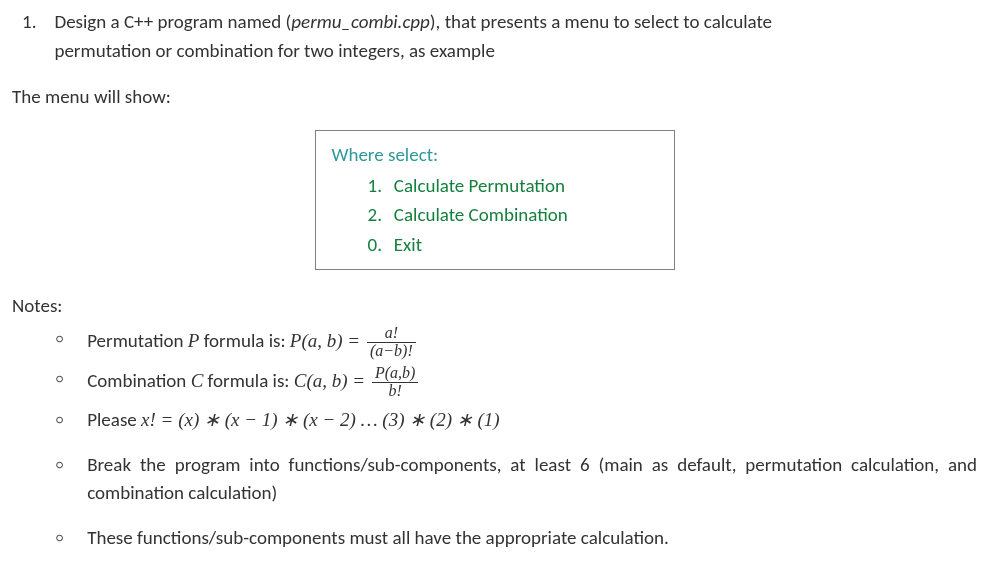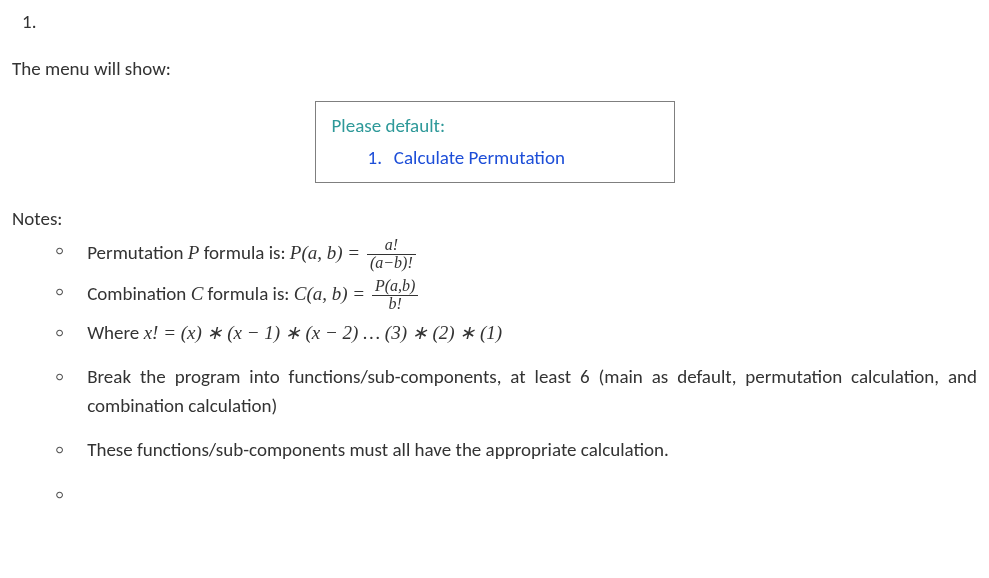--- a/index.html
+++ b/index.html
@@ -33,21 +33,21 @@
       width: 360px;
       margin: 0 auto 22px auto;
       padding: 10px 16px 10px 16px;
     }
     .menu-header {
       color: #2e9999;
       font-weight: 500;
       margin-bottom: 2px;
     }
     .menu-item {
-      color: #1d4ed8;
+      color: #15803d;
       padding-left: 36px;
       line-height: 1.55;
     }
     .menu-item-num {
       display: inline-block;
       width: 22px;
     }
     .notes-header {
       margin-bottom: 4px;
     }
@@ -91,29 +91,41 @@
     .formula {
       font-family: 'Cambria Math', 'Times New Roman', serif;
       margin-top: 8px;
     }
   </style>
 </head>
 <body>
 
 <div class="question-line">
   <div class="question-num">1.</div>
+  <div class="question-text">
+    <span>Design a C++ program named (</span><span class="italic">permu_combi.cpp</span><span>), that presents a menu to select to calculate</span><br>
+    <span>permutation or combination for two integers, as example</span>
+  </div>
 </div>
 
 <div class="menu-intro">The menu will show:</div>
 
 <div class="menu-box">
-  <div class="menu-header">Please default:</div>
+  <div class="menu-header">Where select:</div>
   <div class="menu-item">
     <span class="menu-item-num">1.</span>
     <span>Calculate Permutation</span>
+  </div>
+  <div class="menu-item">
+    <span class="menu-item-num">2.</span>
+    <span>Calculate Combination</span>
+  </div>
+  <div class="menu-item">
+    <span class="menu-item-num">0.</span>
+    <span>Exit</span>
   </div>
 </div>
 
 <div class="notes-header">Notes:</div>
 
 <ul class="notes-list">
 
   <li>
     <span class="bullet">○</span>
     <span class="note-text">
@@ -124,21 +136,21 @@
   <li>
     <span class="bullet">○</span>
     <span class="note-text">
       <span>Combination </span><span class="math-i">C</span><span> formula is: </span><span class="math-i formula">C(a, b) = </span><span class="frac"><span class="num">P(a,b)</span><span class="den">b!</span></span>
     </span>
   </li>
 
   <li>
     <span class="bullet">○</span>
     <span class="note-text">
-      <span>Where </span><span class="math-i formula">x!  =  (x) ∗ (x − 1) ∗ (x − 2) … (3) ∗ (2) ∗ (1)</span>
+      <span>Please </span><span class="math-i formula">x!  =  (x) ∗ (x − 1) ∗ (x − 2) … (3) ∗ (2) ∗ (1)</span>
     </span>
   </li>
 
   <li class="gap-above">
     <span class="bullet">○</span>
     <span class="note-text justify">Break the program into functions/sub-components, at least 6 (main as default, permutation calculation, and combination calculation)</span>
   </li>
 
   <li class="gap-above">
     <span class="bullet">○</span>

